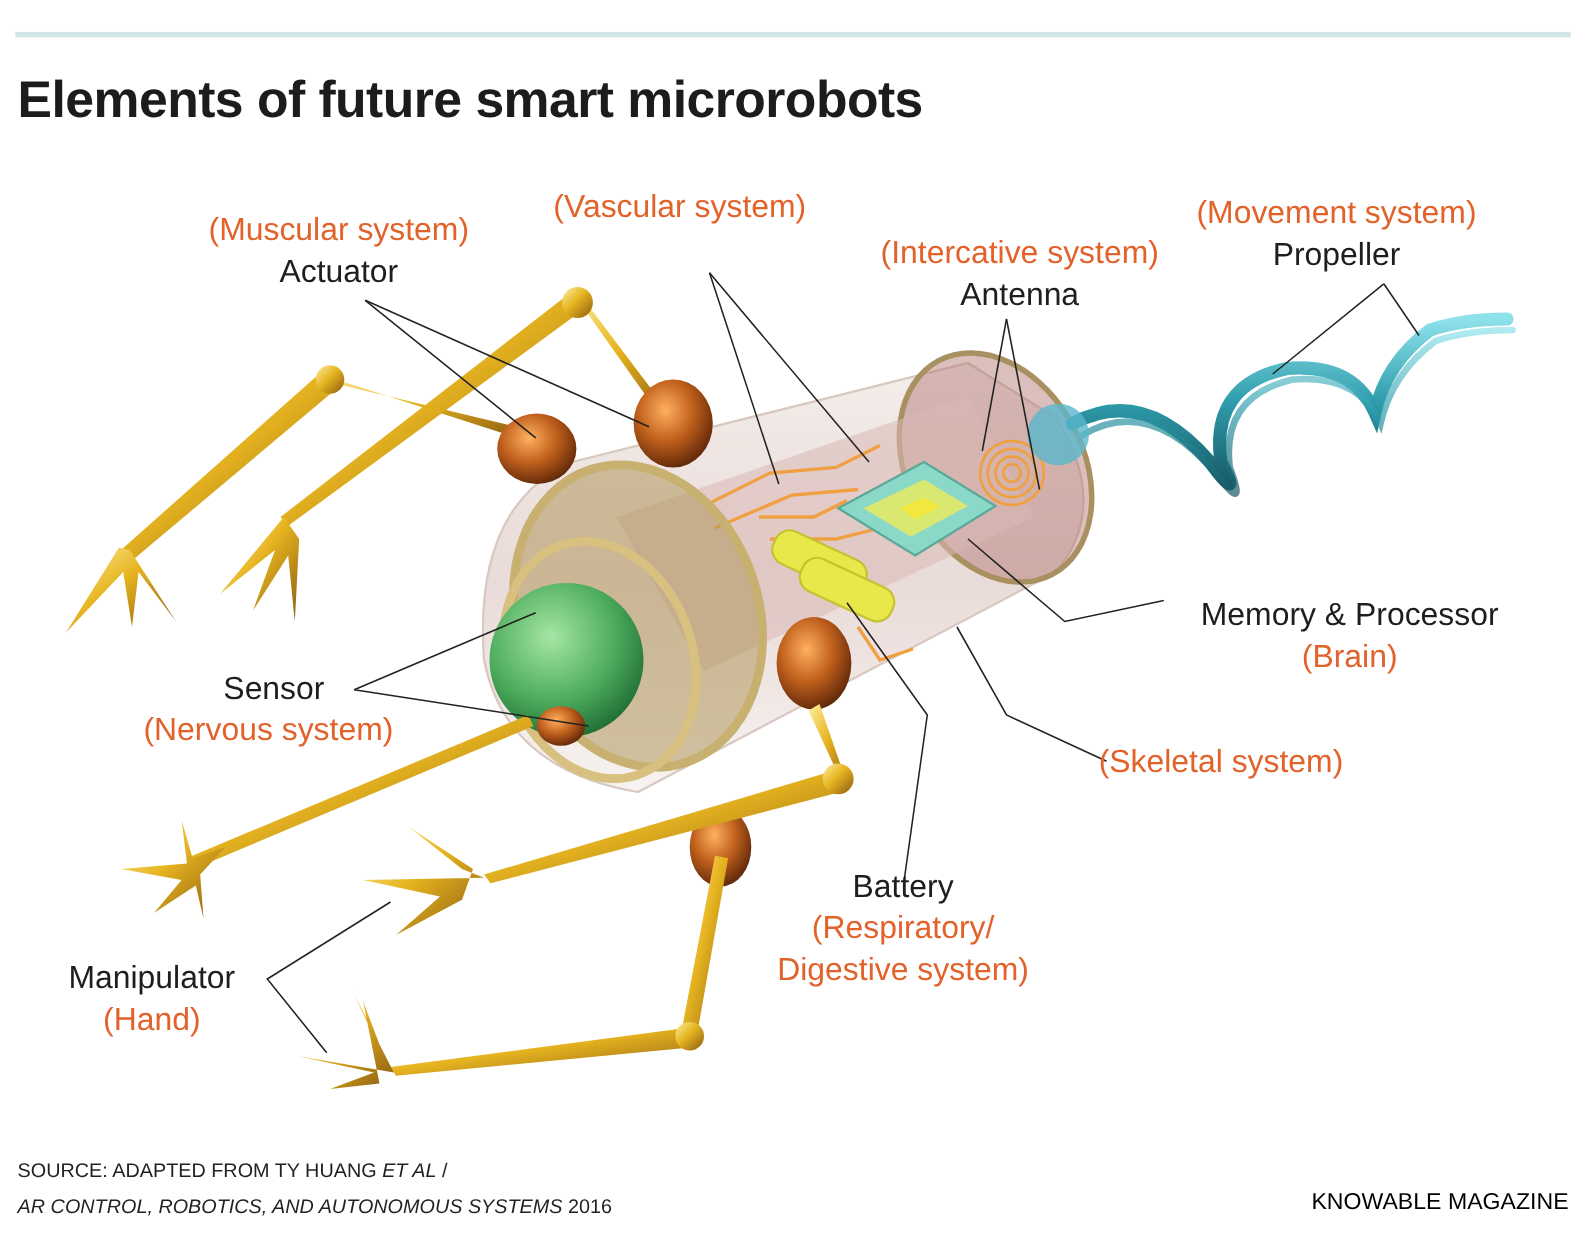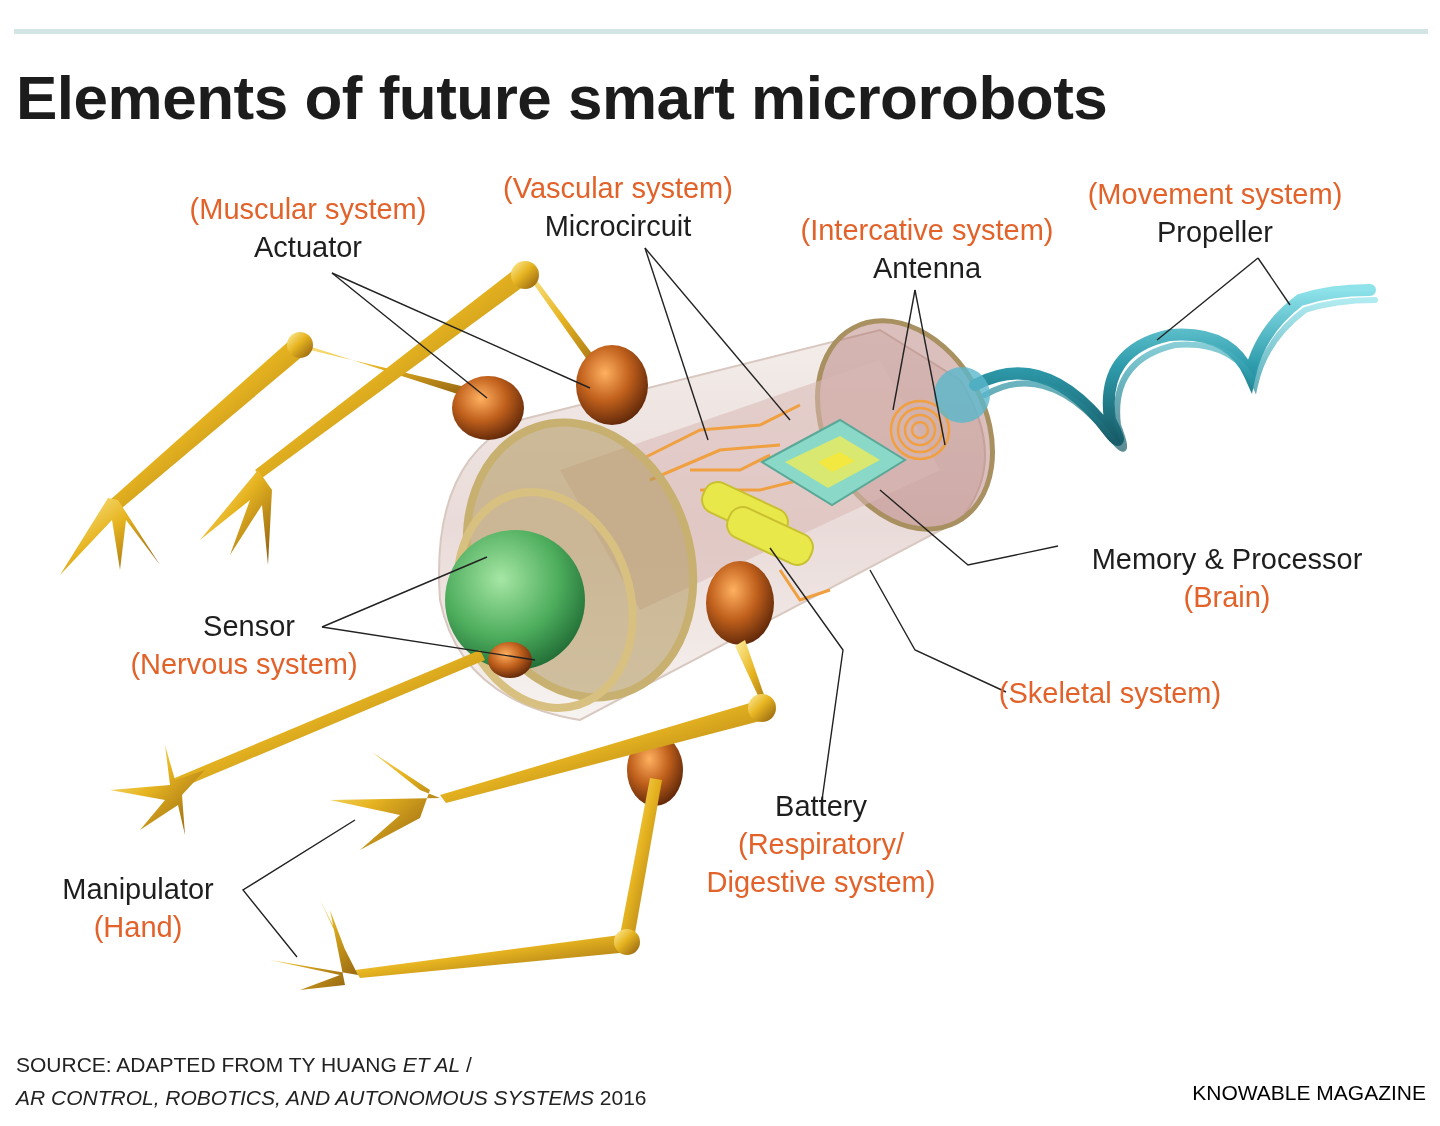--- a/index.html
+++ b/index.html
@@ -1,25 +1,25 @@
 <!DOCTYPE html>
 <html><head>
 <meta charset="utf-8">
 <style>
   html, body { margin:0; padding:0; background:#ffffff; }
   body { width:1440px; height:1126px; position:relative; overflow:hidden;
          font-family:"Liberation Sans", "DejaVu Sans", sans-serif; color:#1c1c1c; }
   .top-rule { position:absolute; left:14px; top:29px; width:1414px; height:5px; background:#d3e4e4; }
-  .title { position:absolute; left:16px; top:62px; margin:0; font-size:62px; font-weight:bold;
+  .title { position:absolute; left:16px; top:62px; margin:0; font-size:47px; font-weight:bold;
            letter-spacing:-0.5px; color:#1c1c1c; }
   .art { position:absolute; left:0; top:0; width:1440px; height:1126px; }
   .lbl { position:absolute; text-align:center; font-size:29px; line-height:38px; white-space:nowrap; }
   .lbl .name { color:#1e1e1e; display:block; }
   .lbl .sys { color:#e2622a; display:block; }
-  .footer-left { position:absolute; left:16px; top:1048px; font-size:21px; line-height:33px; color:#222; }
+  .footer-left { position:absolute; left:16px; top:1048px; font-size:18px; line-height:33px; color:#222; }
   .footer-left i { font-style:italic; }
   .footer-right { position:absolute; right:14px; top:1081px; font-size:21px; color:#000000; }
 </style>
 </head>
 <body>
 
 <div class="top-rule"></div>
 <h1 class="title">Elements of future smart microrobots</h1>
 
 <svg class="art" viewBox="0 0 1440 1126" xmlns="http://www.w3.org/2000/svg">
@@ -158,21 +158,20 @@
   </g>
 </svg>
 
 <div class="lbl" style="left:166px; top:190px; width:284px;">
   <span class="sys">(Muscular system)</span>
   <span class="name">Actuator</span>
 </div>
 
 <div class="lbl" style="left:478px; top:169px; width:280px;">
   <span class="sys">(Vascular system)</span>
-  <span class="name">Microcircuit</span>
 </div>
 
 <div class="lbl" style="left:772px; top:211px; width:310px;">
   <span class="sys">(Intercative system)</span>
   <span class="name">Antenna</span>
 </div>
 
 <div class="lbl" style="left:1058px; top:175px; width:314px;">
   <span class="sys">(Movement system)</span>
   <span class="name">Propeller</span>

